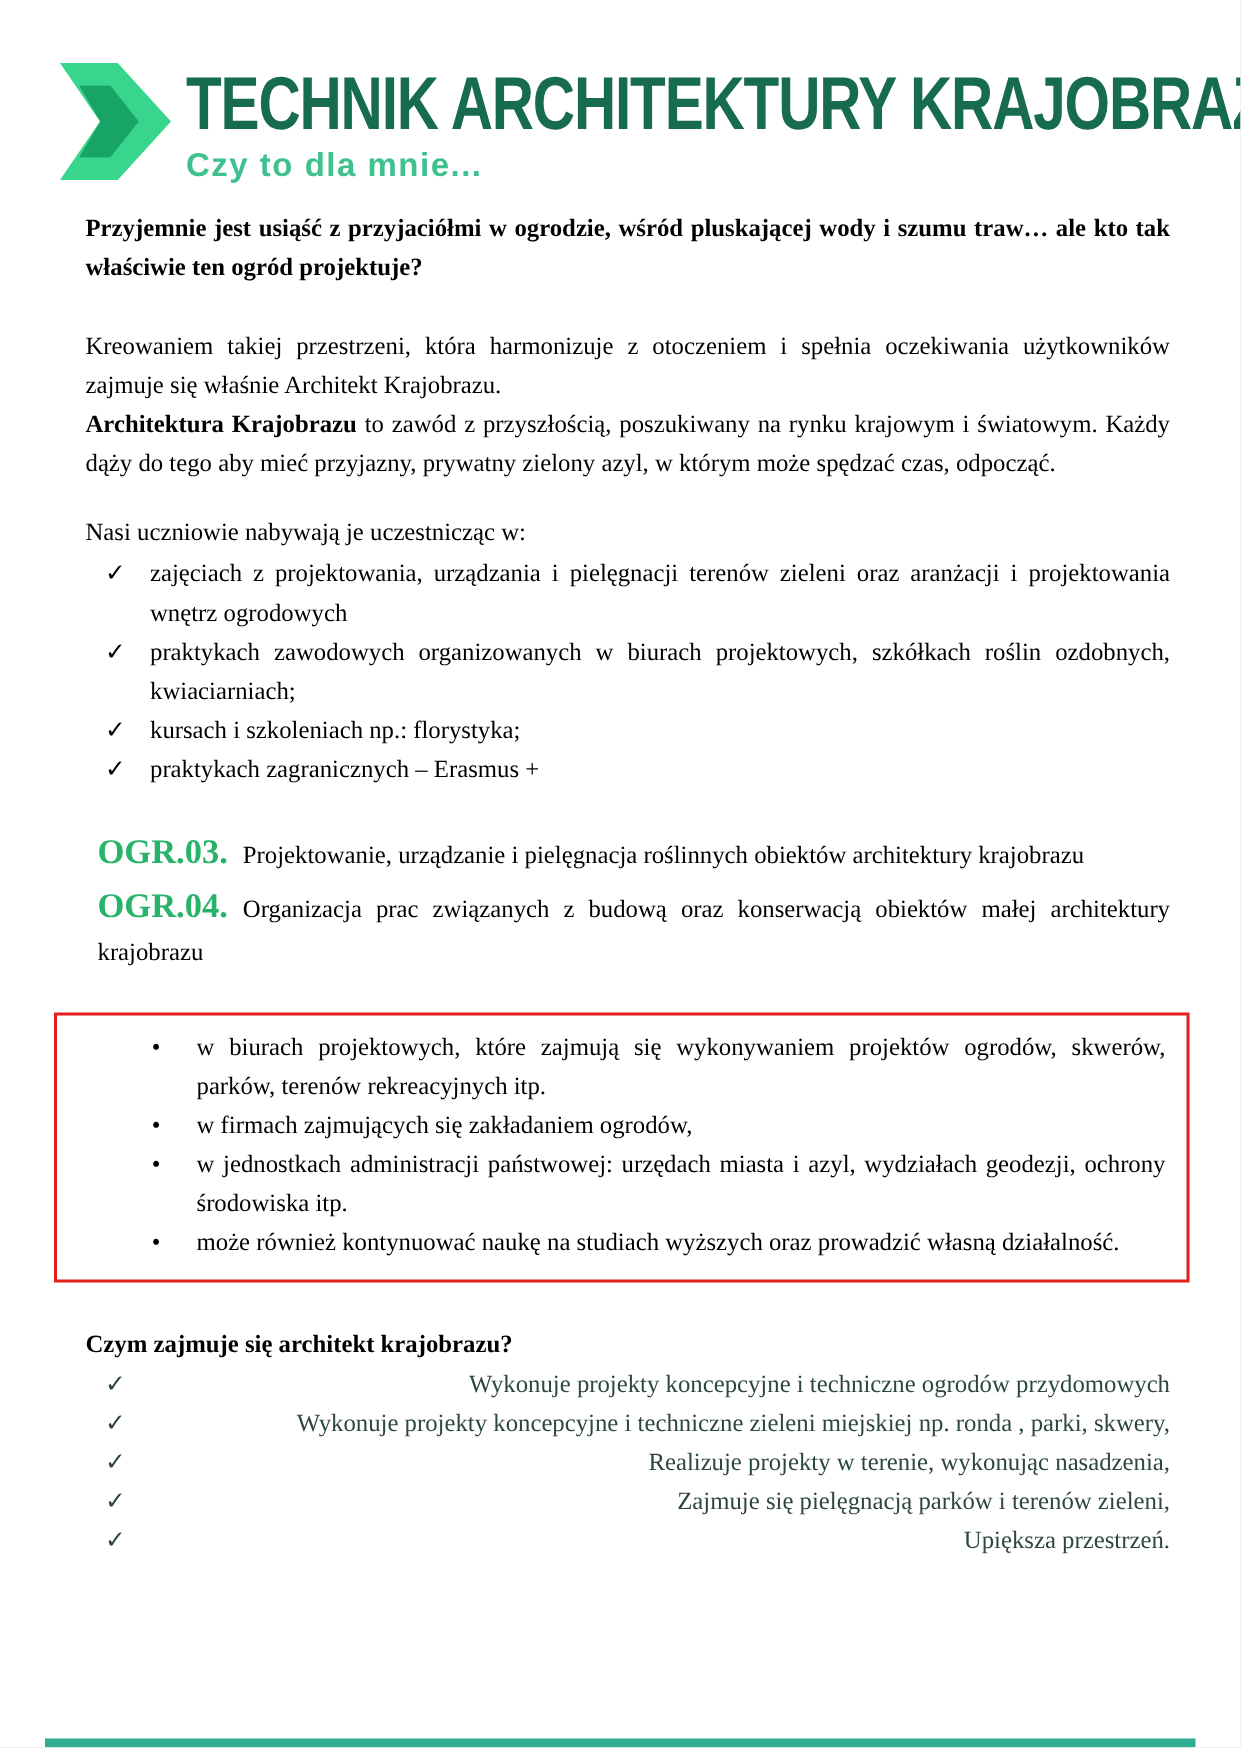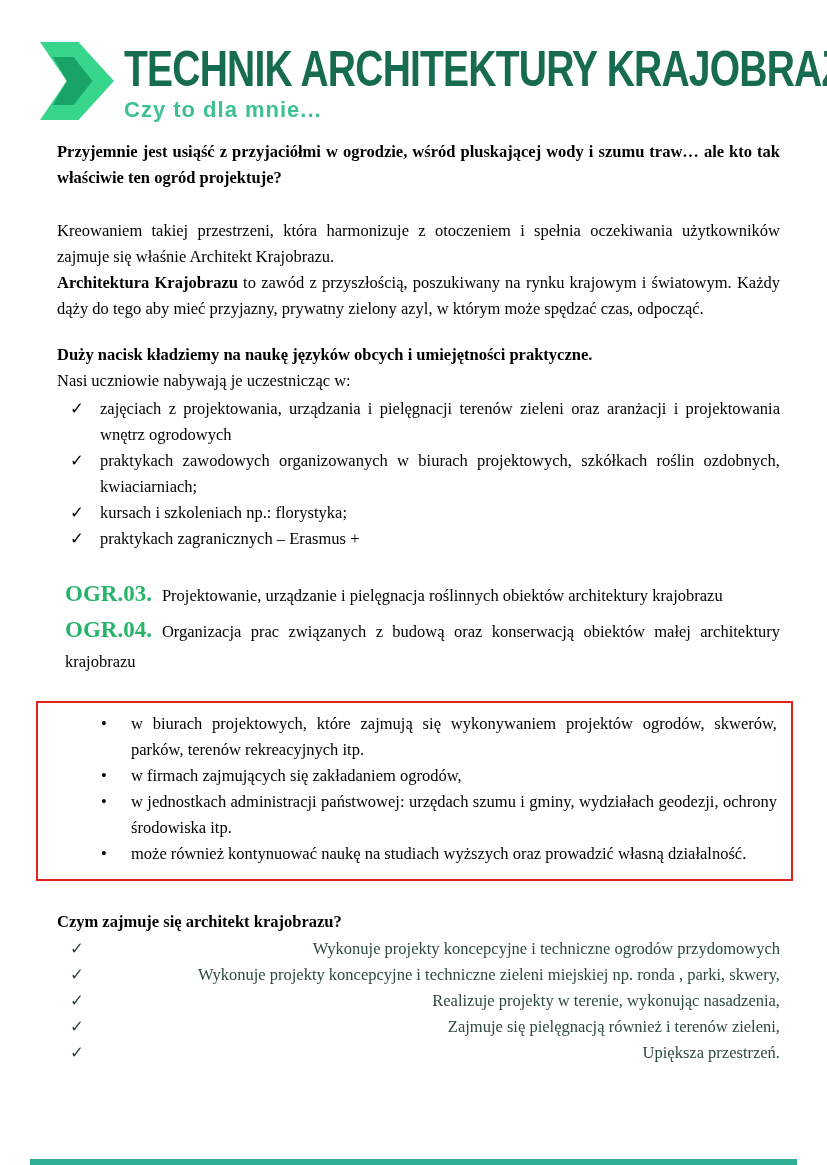--- a/index.html
+++ b/index.html
@@ -70,21 +70,20 @@
     </div>
   </div>
 
   <div class="main">
 
     <p class="lead just">Przyjemnie jest usiąść z przyjaciółmi w ogrodzie, wśród pluskającej wody i szumu traw… ale kto tak właściwie ten ogród projektuje?</p>
     <p class="just">Kreowaniem takiej przestrzeni, która harmonizuje z otoczeniem i spełnia oczekiwania użytkowników zajmuje się właśnie Architekt Krajobrazu.</p>
     <p class="just"><span class="bold">Architektura Krajobrazu</span><span> to zawód z przyszłością, poszukiwany na rynku krajowym i światowym. Każdy dąży do tego aby mieć przyjazny, prywatny zielony azyl, w którym może spędzać czas, odpocząć.</span></p>
 
     <div class="skills-block">
-      <p class="sec-head">Duży nacisk kładziemy na naukę języków obcych i umiejętności praktyczne.</p>
       <p>Nasi uczniowie nabywają je uczestnicząc w:</p>
       <div class="list">
         <div class="crow">
           <span class="mark">✓</span>
           <div class="txt">zajęciach z projektowania, urządzania i pielęgnacji terenów zieleni oraz aranżacji i projektowania wnętrz ogrodowych</div>
         </div>
         <div class="crow">
           <span class="mark">✓</span>
           <div class="txt">praktykach zawodowych organizowanych w biurach projektowych, szkółkach roślin ozdobnych, kwiaciarniach;</div>
         </div>
@@ -109,21 +108,21 @@
       <div class="brow">
         <span class="mark">•</span>
         <div class="txt">w biurach projektowych, które zajmują się wykonywaniem projektów ogrodów, skwerów, parków, terenów rekreacyjnych itp.</div>
       </div>
       <div class="brow">
         <span class="mark">•</span>
         <div class="txt">w firmach zajmujących się zakładaniem ogrodów,</div>
       </div>
       <div class="brow">
         <span class="mark">•</span>
-        <div class="txt">w jednostkach administracji państwowej: urzędach szumu i gminy, wydziałach geodezji, ochrony środowiska itp.</div>
+        <div class="txt">w jednostkach administracji państwowej: urzędach miasta i azyl, wydziałach geodezji, ochrony środowiska itp.</div>
       </div>
       <div class="brow">
         <span class="mark">•</span>
         <div class="txt">może również kontynuować naukę na studiach wyższych oraz prowadzić własną działalność.</div>
       </div>
     </div>
 
     <div class="duties-block">
       <p class="sec-head">Czym zajmuje się architekt krajobrazu?</p>
       <div class="list">
@@ -134,21 +133,21 @@
         <div class="crow">
           <span class="mark duty-text">✓</span>
           <div class="txt duty-text">Wykonuje projekty koncepcyjne  i techniczne zieleni miejskiej np. ronda , parki, skwery,</div>
         </div>
         <div class="crow">
           <span class="mark duty-text">✓</span>
           <div class="txt duty-text">Realizuje projekty w terenie, wykonując nasadzenia,</div>
         </div>
         <div class="crow">
           <span class="mark duty-text">✓</span>
-          <div class="txt duty-text">Zajmuje się pielęgnacją również i terenów zieleni,</div>
+          <div class="txt duty-text">Zajmuje się pielęgnacją parków i terenów zieleni,</div>
         </div>
         <div class="crow">
           <span class="mark duty-text">✓</span>
           <div class="txt duty-text">Upiększa przestrzeń.</div>
         </div>
       </div>
     </div>
 
   </div>
 

